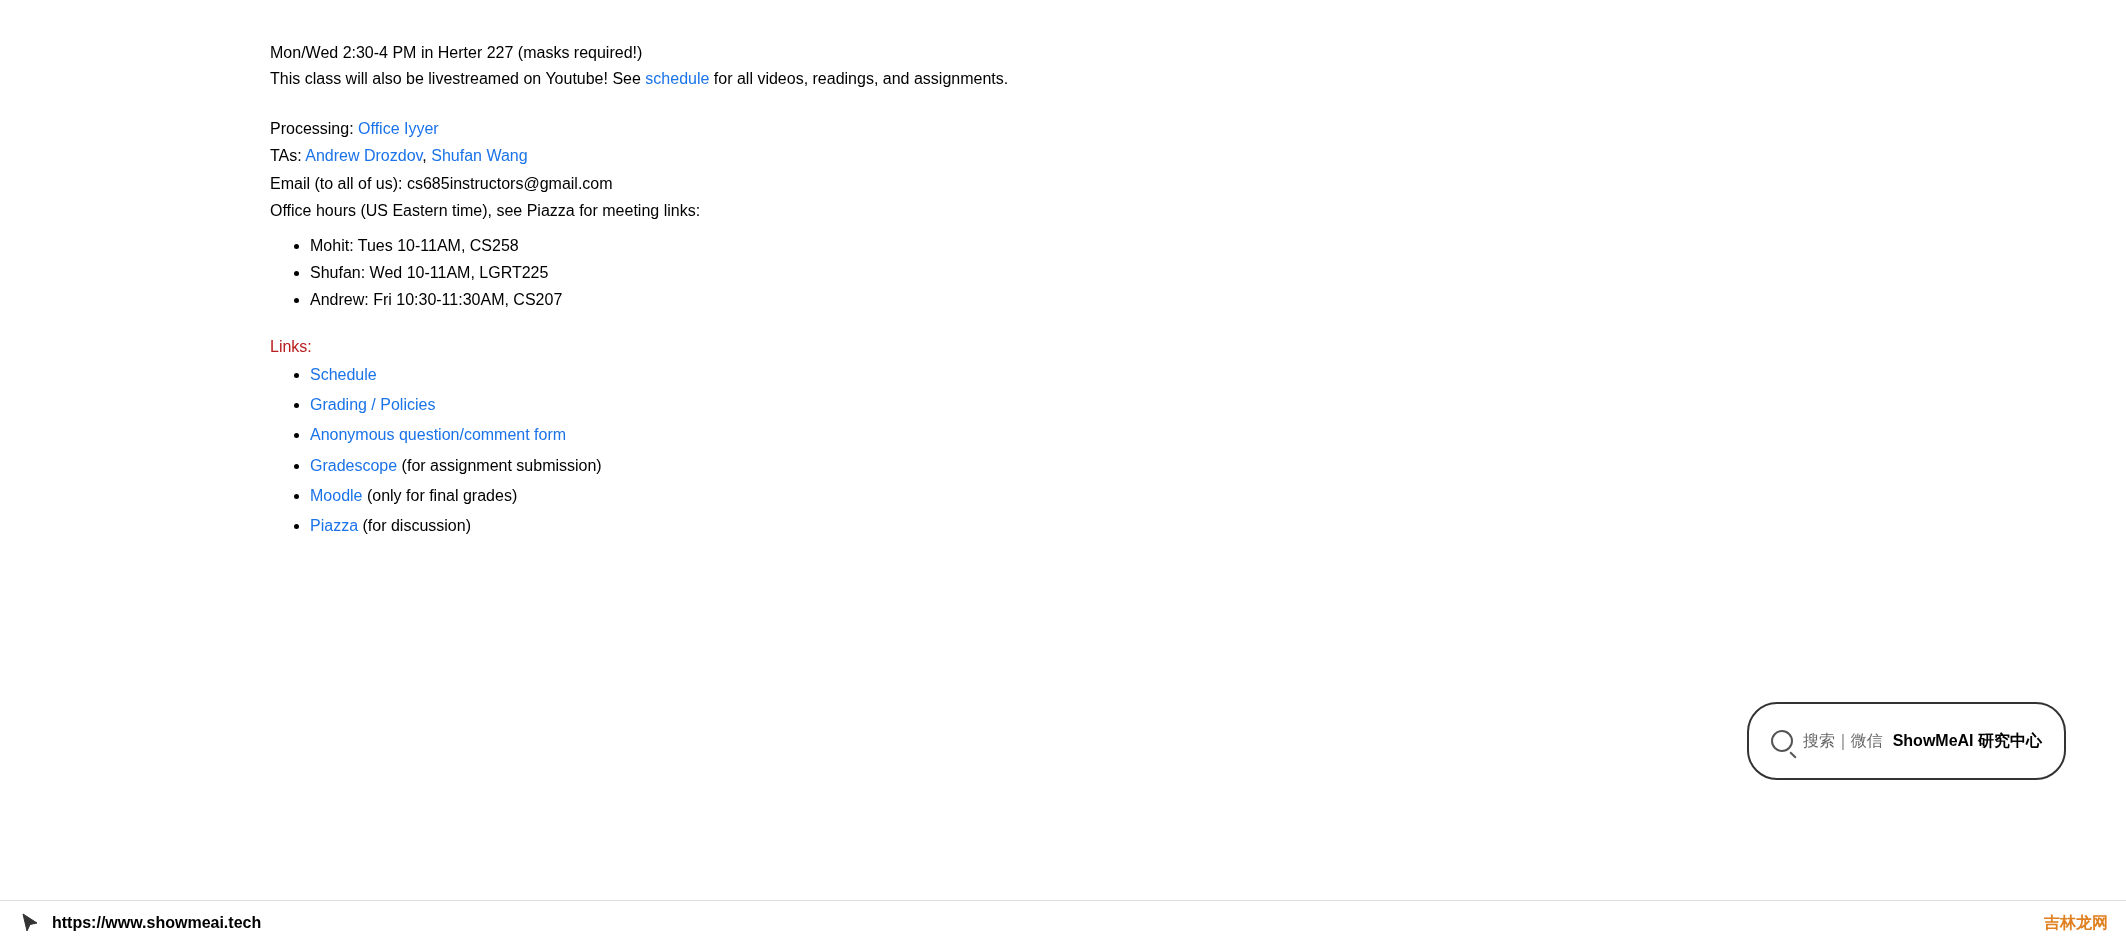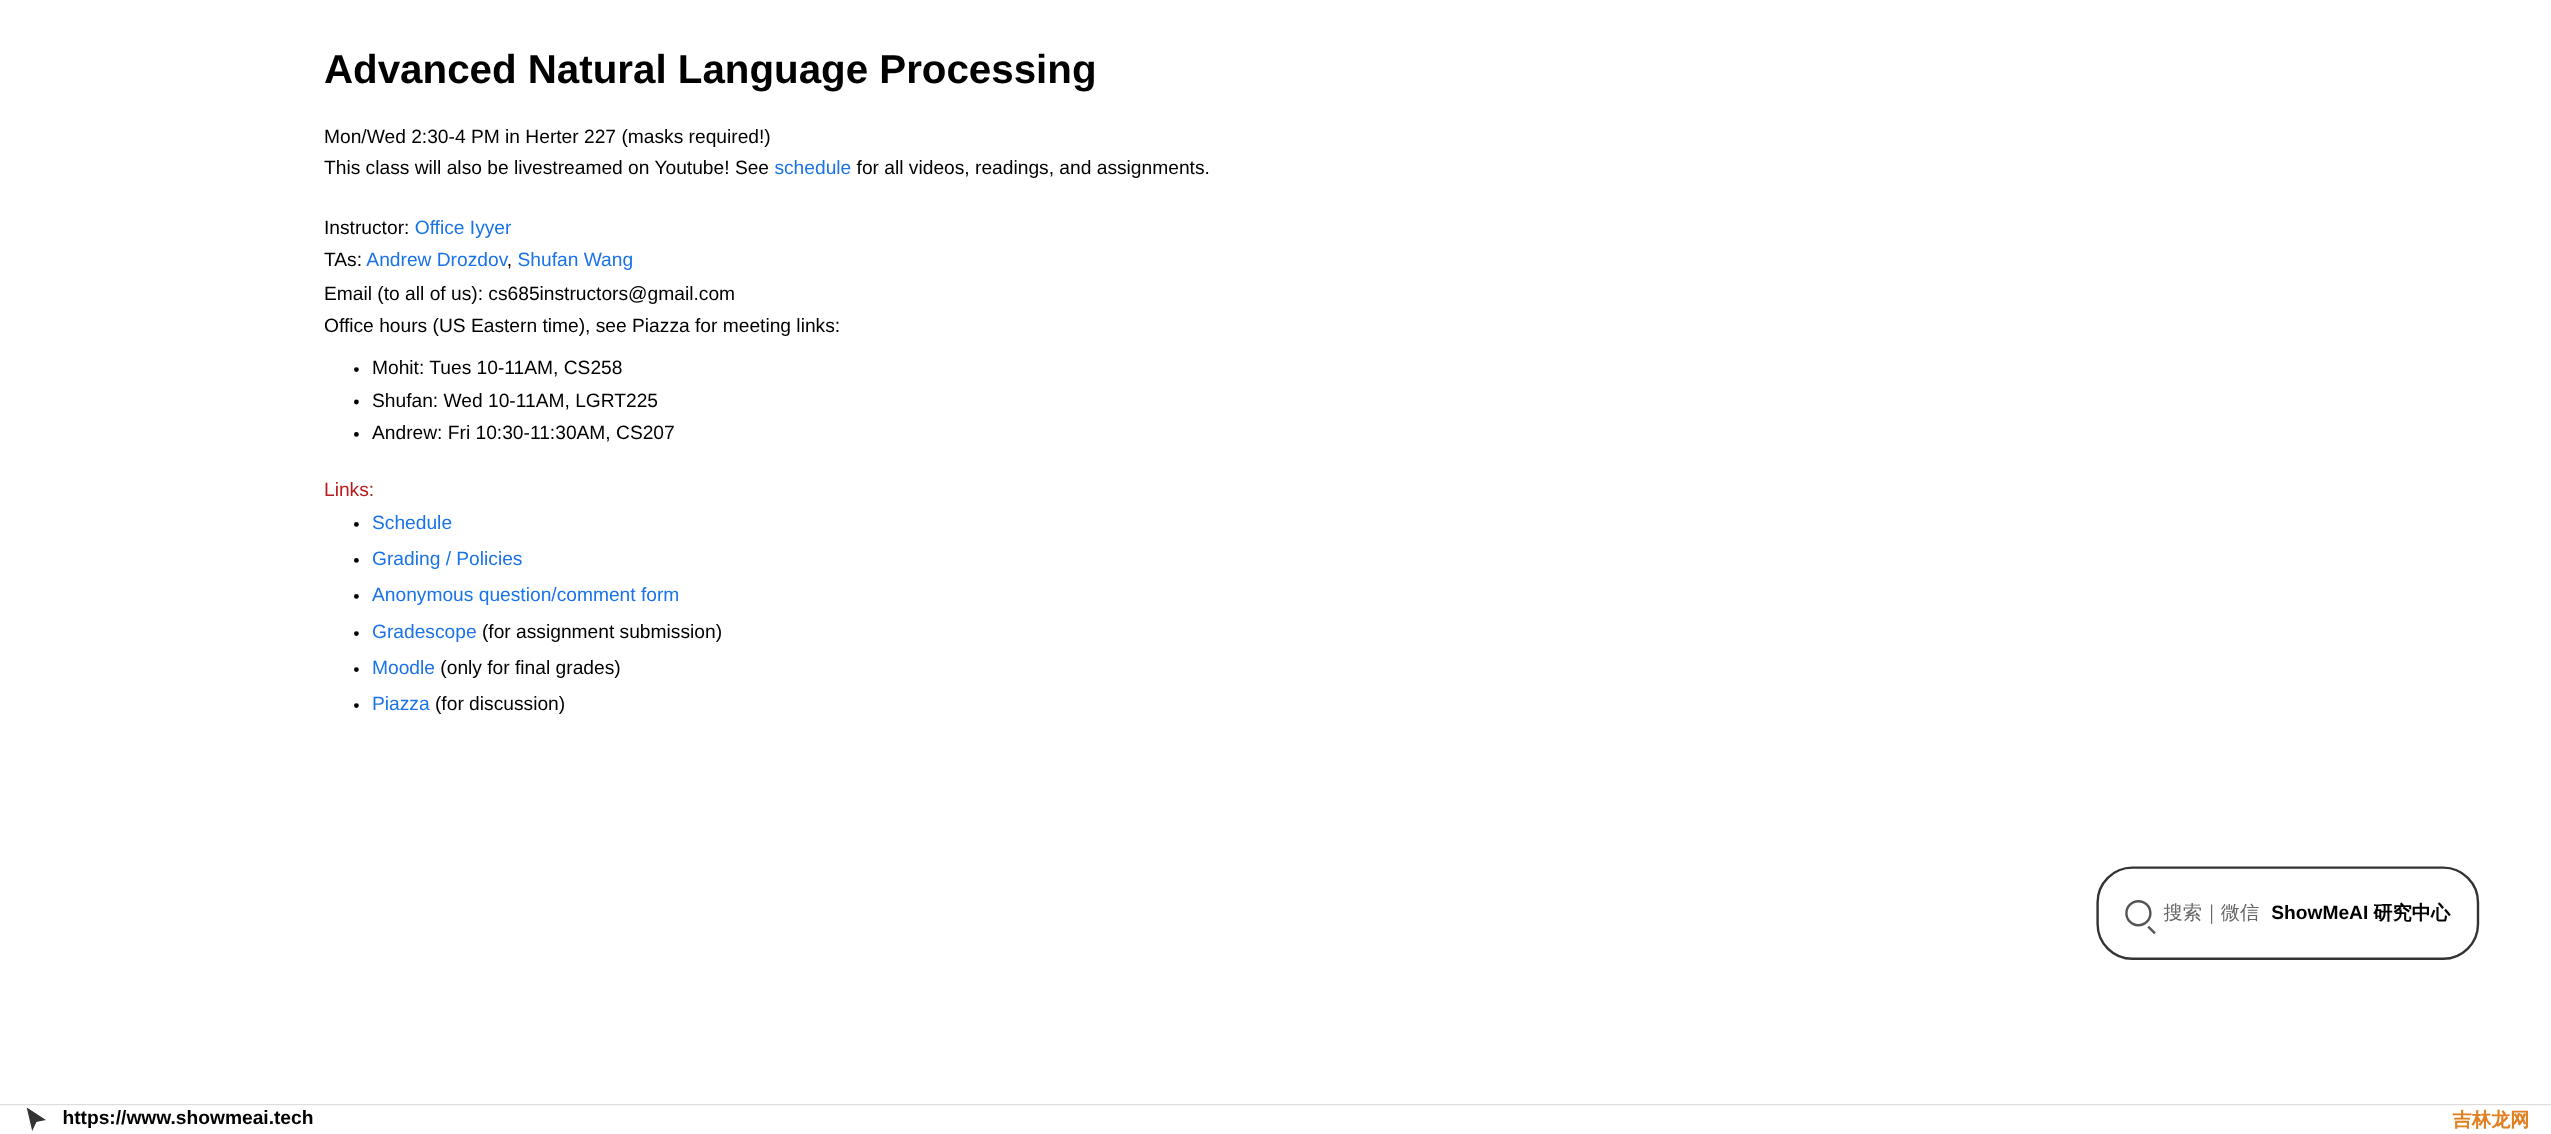--- a/index.html
+++ b/index.html
@@ -97,21 +97,21 @@
     }
 
     .links-list li span.note {
       color: #000;
     }
 
     
     .bottom-bar {
       background: #fff;
       border-top: 1px solid #ddd;
-      padding: 0 18px;
+      padding: 10px 18px;
       display: flex;
       align-items: center;
       justify-content: space-between;
     }
 
     .bottom-bar-left {
       display: flex;
       align-items: center;
       gap: 10px;
     }
@@ -176,32 +176,31 @@
     .wechat-bold {
       font-weight: bold;
       color: #000;
     }
   </style>
 </head>
 <body>
 
 <div class="main-content-wrapper">
 
-  <h1>Advanced Natural Language Processing</h1>
 
   <div class="course-info">
     <p>Mon/Wed 2:30-4 PM in Herter 227 (masks required!)</p>
     <p class="italic-line">
       <span>This class will also be livestreamed on Youtube! See </span><a class="blue-link" href="#">schedule</a><span> for all videos, readings, and assignments.</span>
     </p>
   </div>
 
   <div class="instructor-section">
     <p>
-      <span>Instructor: </span><a class="blue-link" href="#">Office Iyyer</a>
+      <span>Processing: </span><a class="blue-link" href="#">Office Iyyer</a>
     </p>
     <p>
       <span>TAs: </span><a class="blue-link" href="#">Andrew Drozdov</a><span>, </span><a class="blue-link" href="#">Shufan Wang</a>
     </p>
     <p>
       <span>Email (to all of us): </span><span>cs685instructors@gmail.com</span>
     </p>
     <p>Office hours (US Eastern time), see Piazza for meeting links:</p>
     <ul class="office-hours-list">
       <li><span>Mohit: Tues 10-11AM, CS258</span></li>

